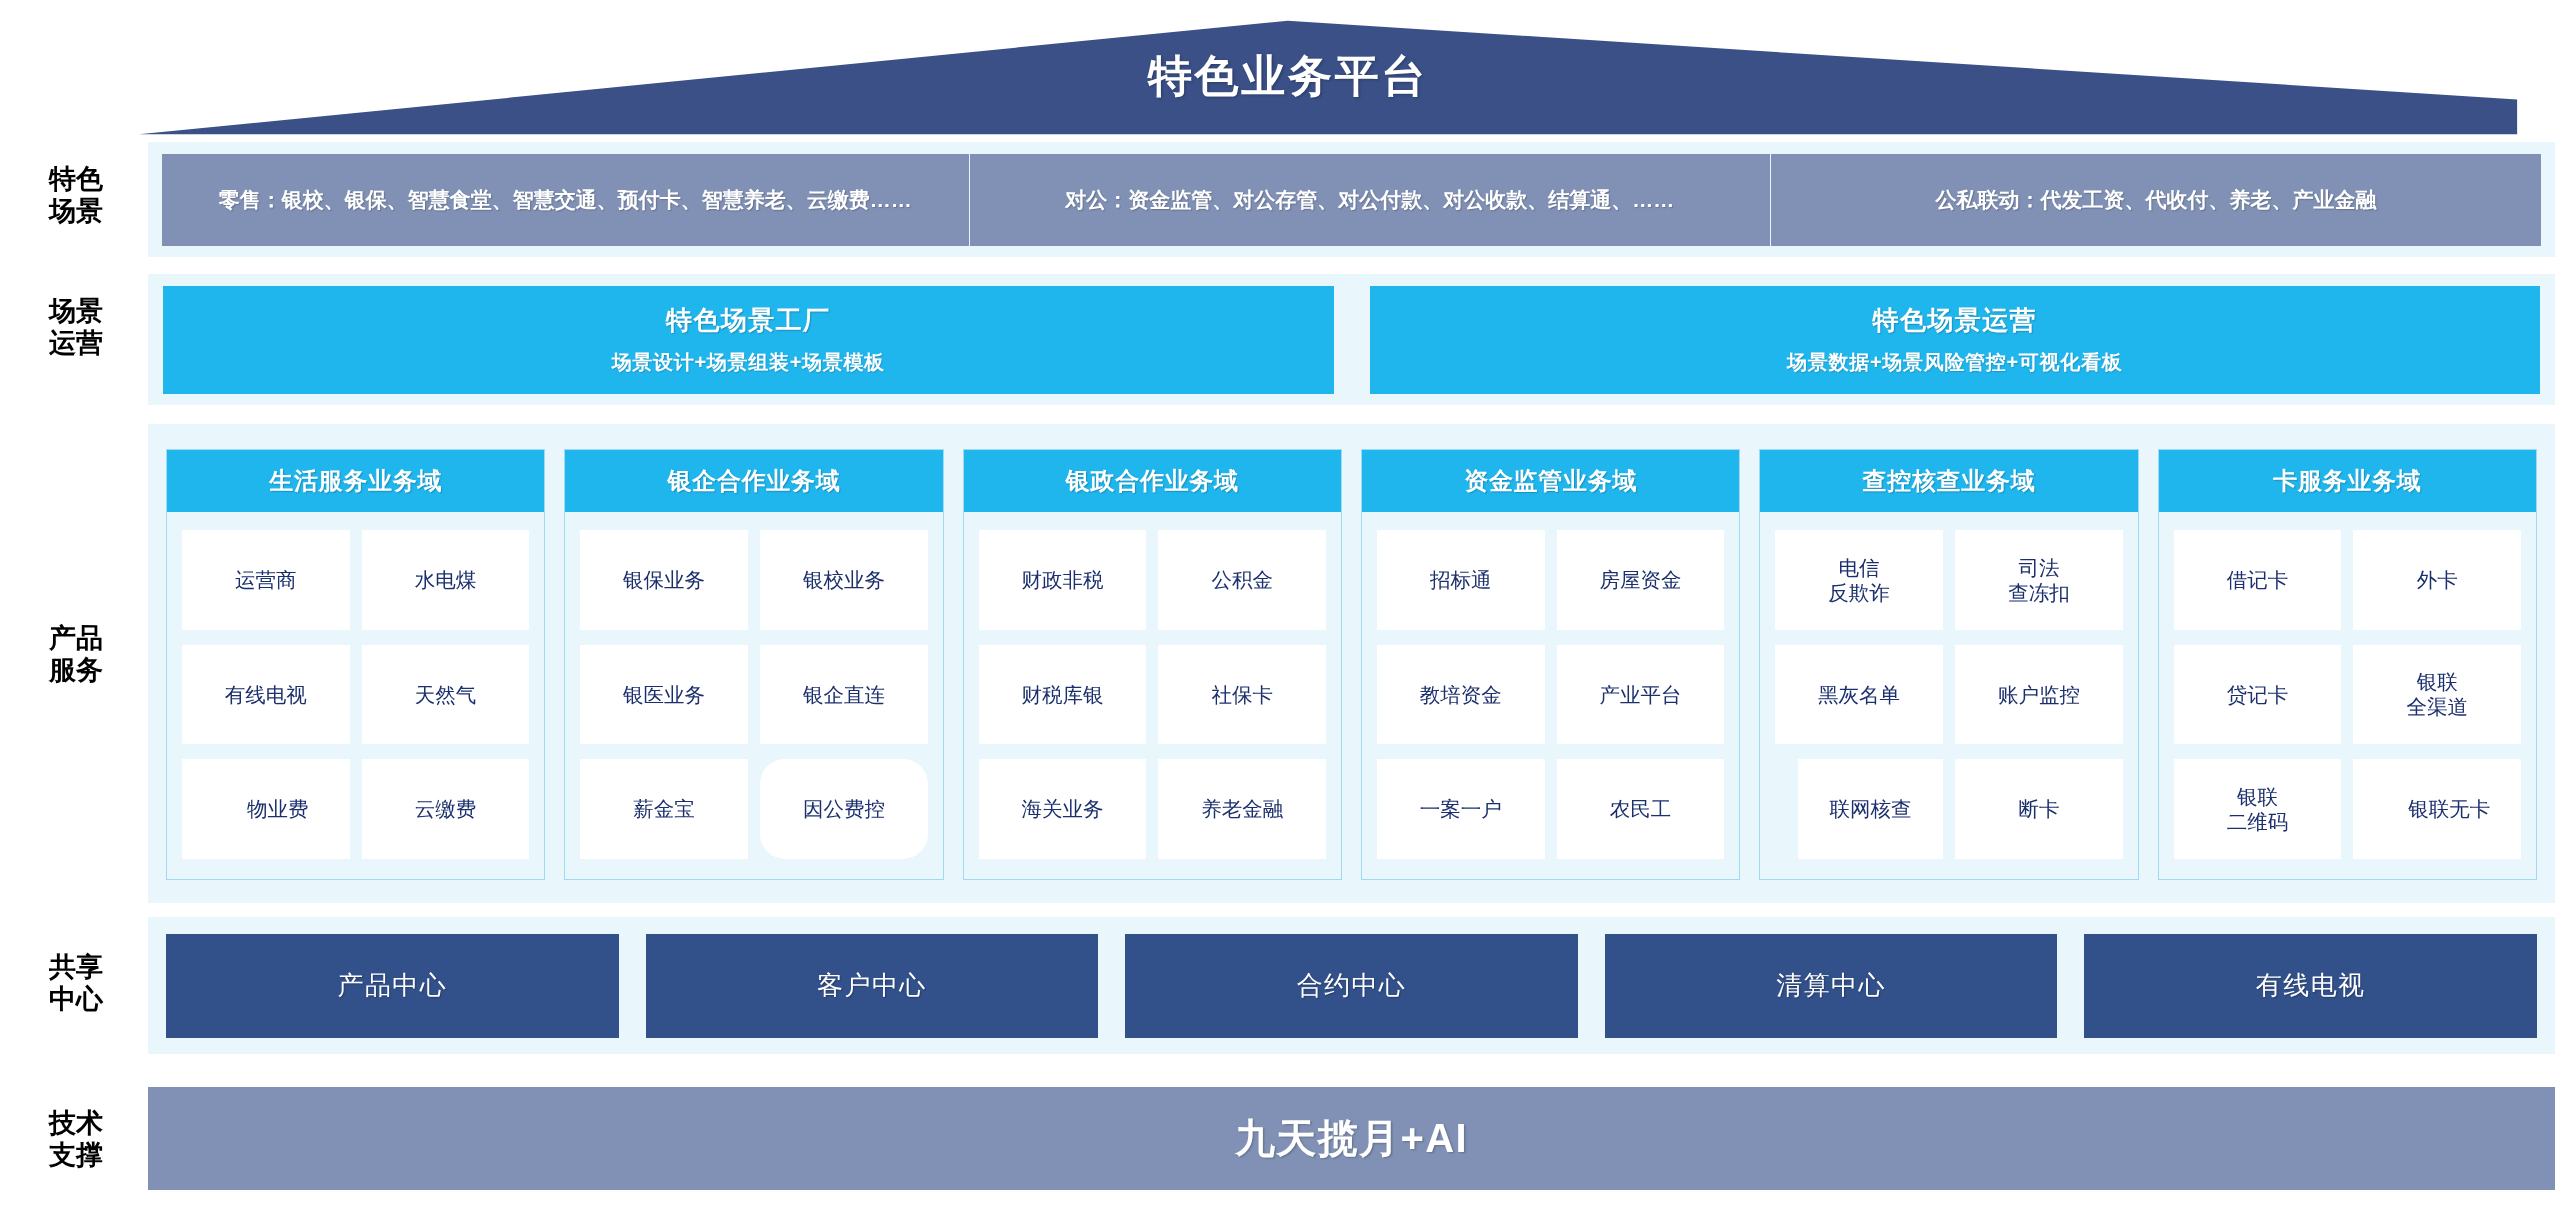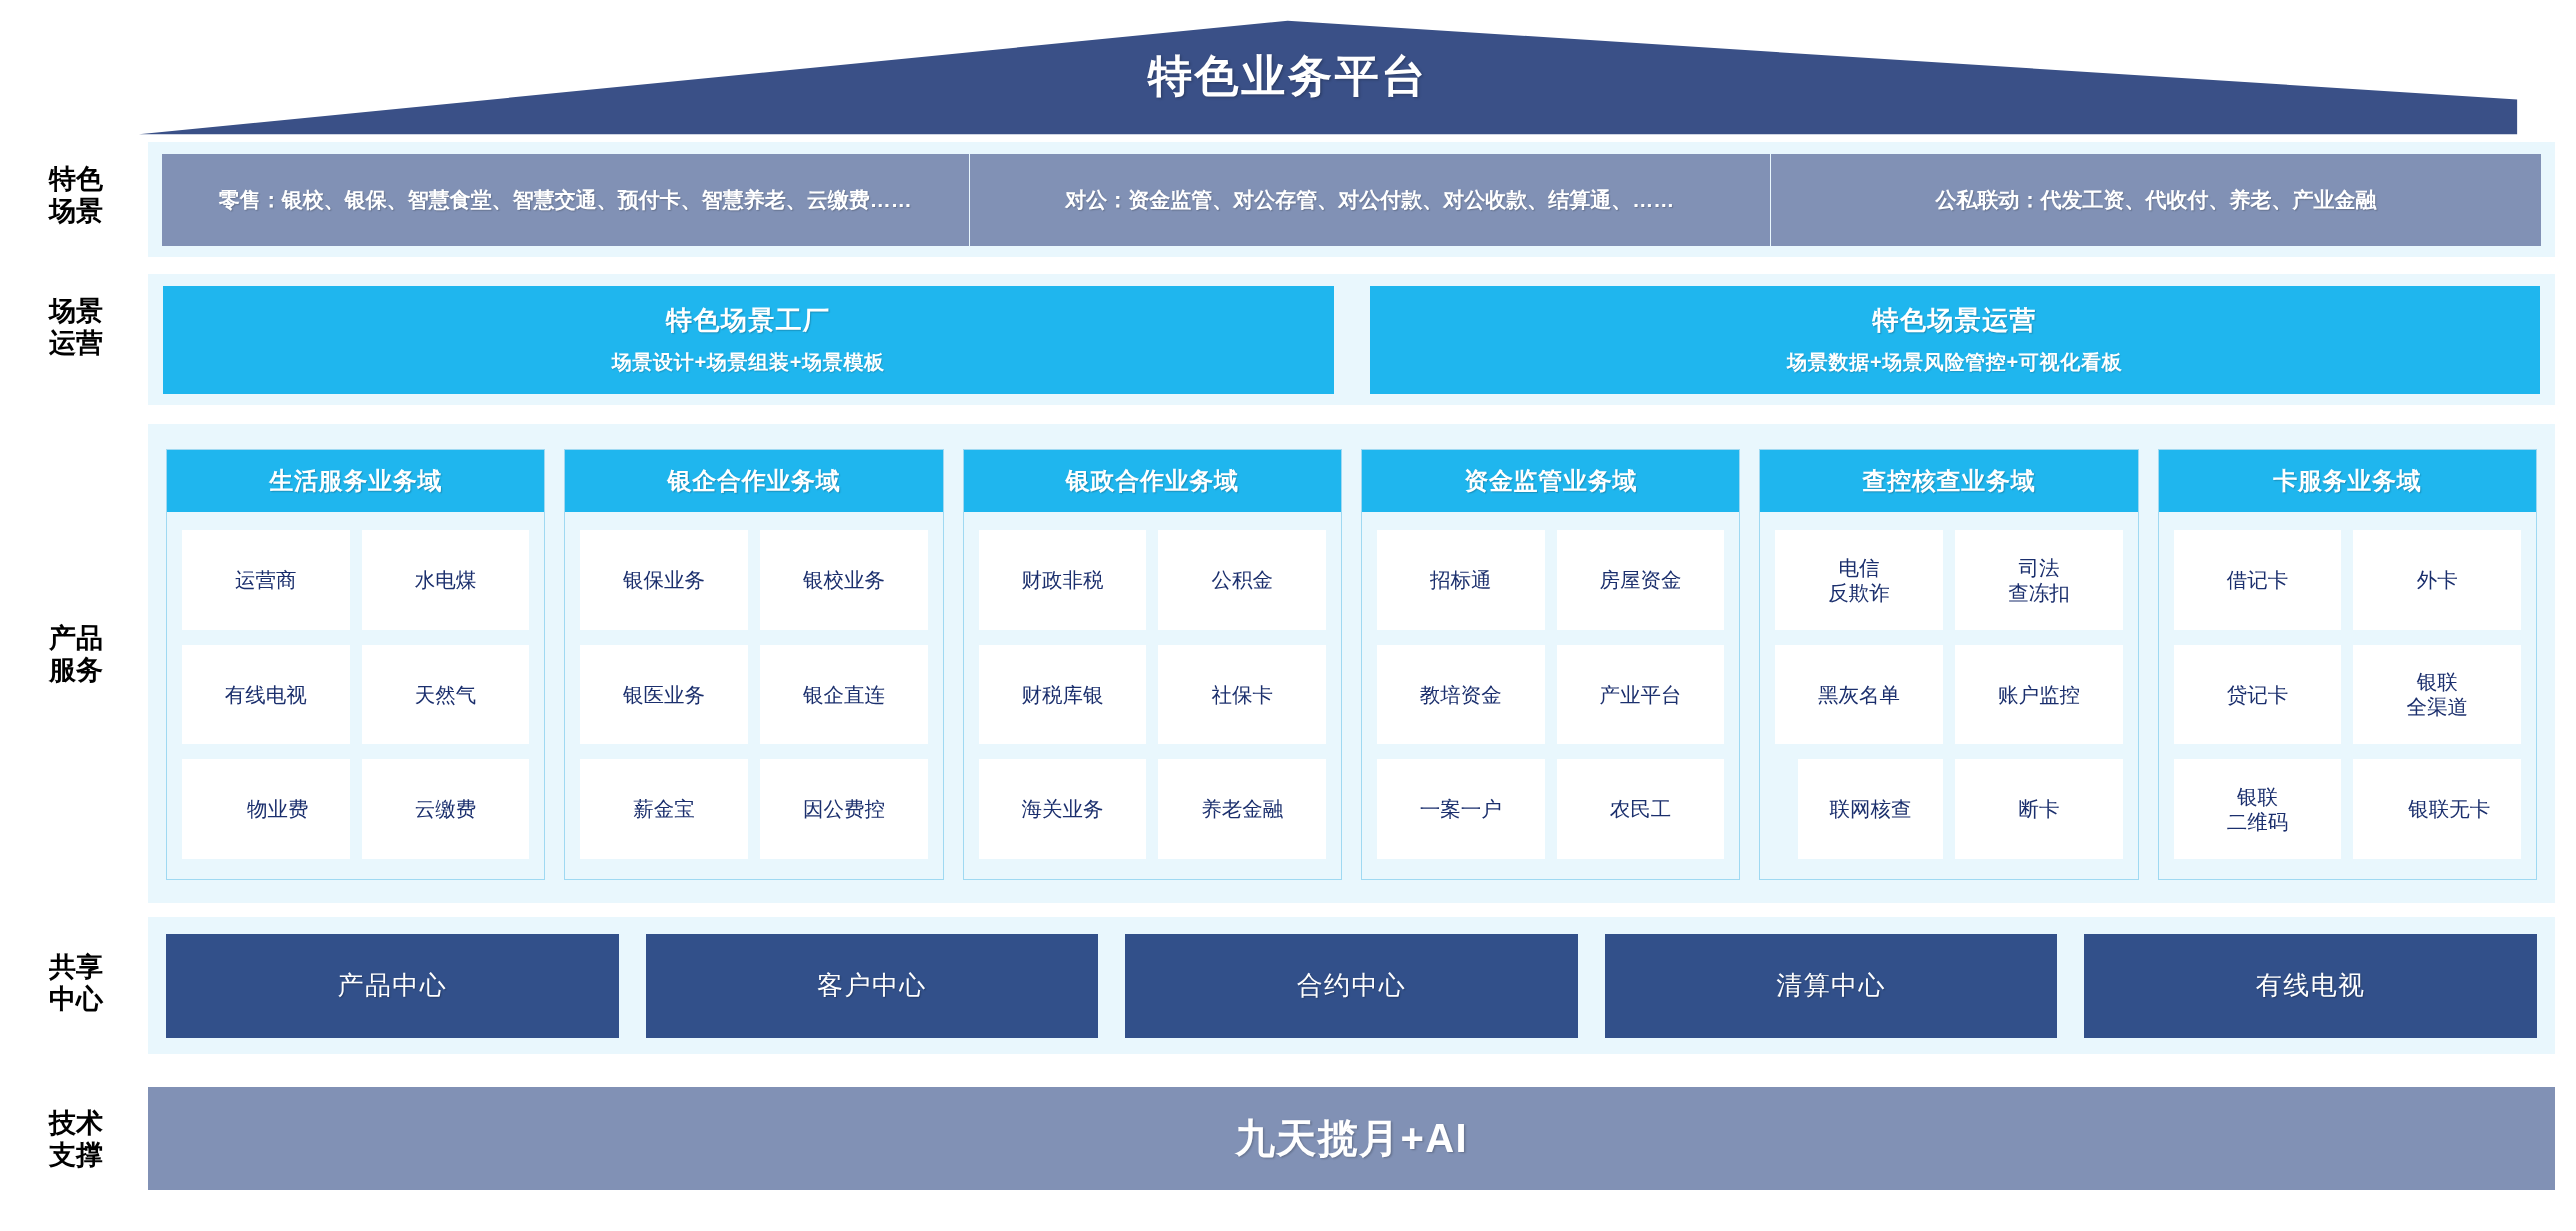--- a/index.html
+++ b/index.html
@@ -183,21 +183,21 @@
       </div>
 
       <div class="prod-col">
         <div class="prod-head">银企合作业务域</div>
         <div class="prod-grid">
           <div class="prod-cell" style="white-space: pre-line;">银保业务</div>
           <div class="prod-cell" style="white-space: pre-line;">银校业务</div>
           <div class="prod-cell" style="white-space: pre-line;">银医业务</div>
           <div class="prod-cell" style="white-space: pre-line;">银企直连</div>
           <div class="prod-cell" style="white-space: pre-line;">薪金宝</div>
-          <div class="prod-cell" style="white-space: pre-line;">因公费控</div>
+          <div class="prod-cell" style="white-space: pre-line; border-radius: 25px;">因公费控</div>
         </div>
       </div>
 
       <div class="prod-col">
         <div class="prod-head">银政合作业务域</div>
         <div class="prod-grid">
           <div class="prod-cell" style="white-space: pre-line;">财政非税</div>
           <div class="prod-cell" style="white-space: pre-line;">公积金</div>
           <div class="prod-cell" style="white-space: pre-line;">财税库银</div>
           <div class="prod-cell" style="white-space: pre-line;">社保卡</div>

